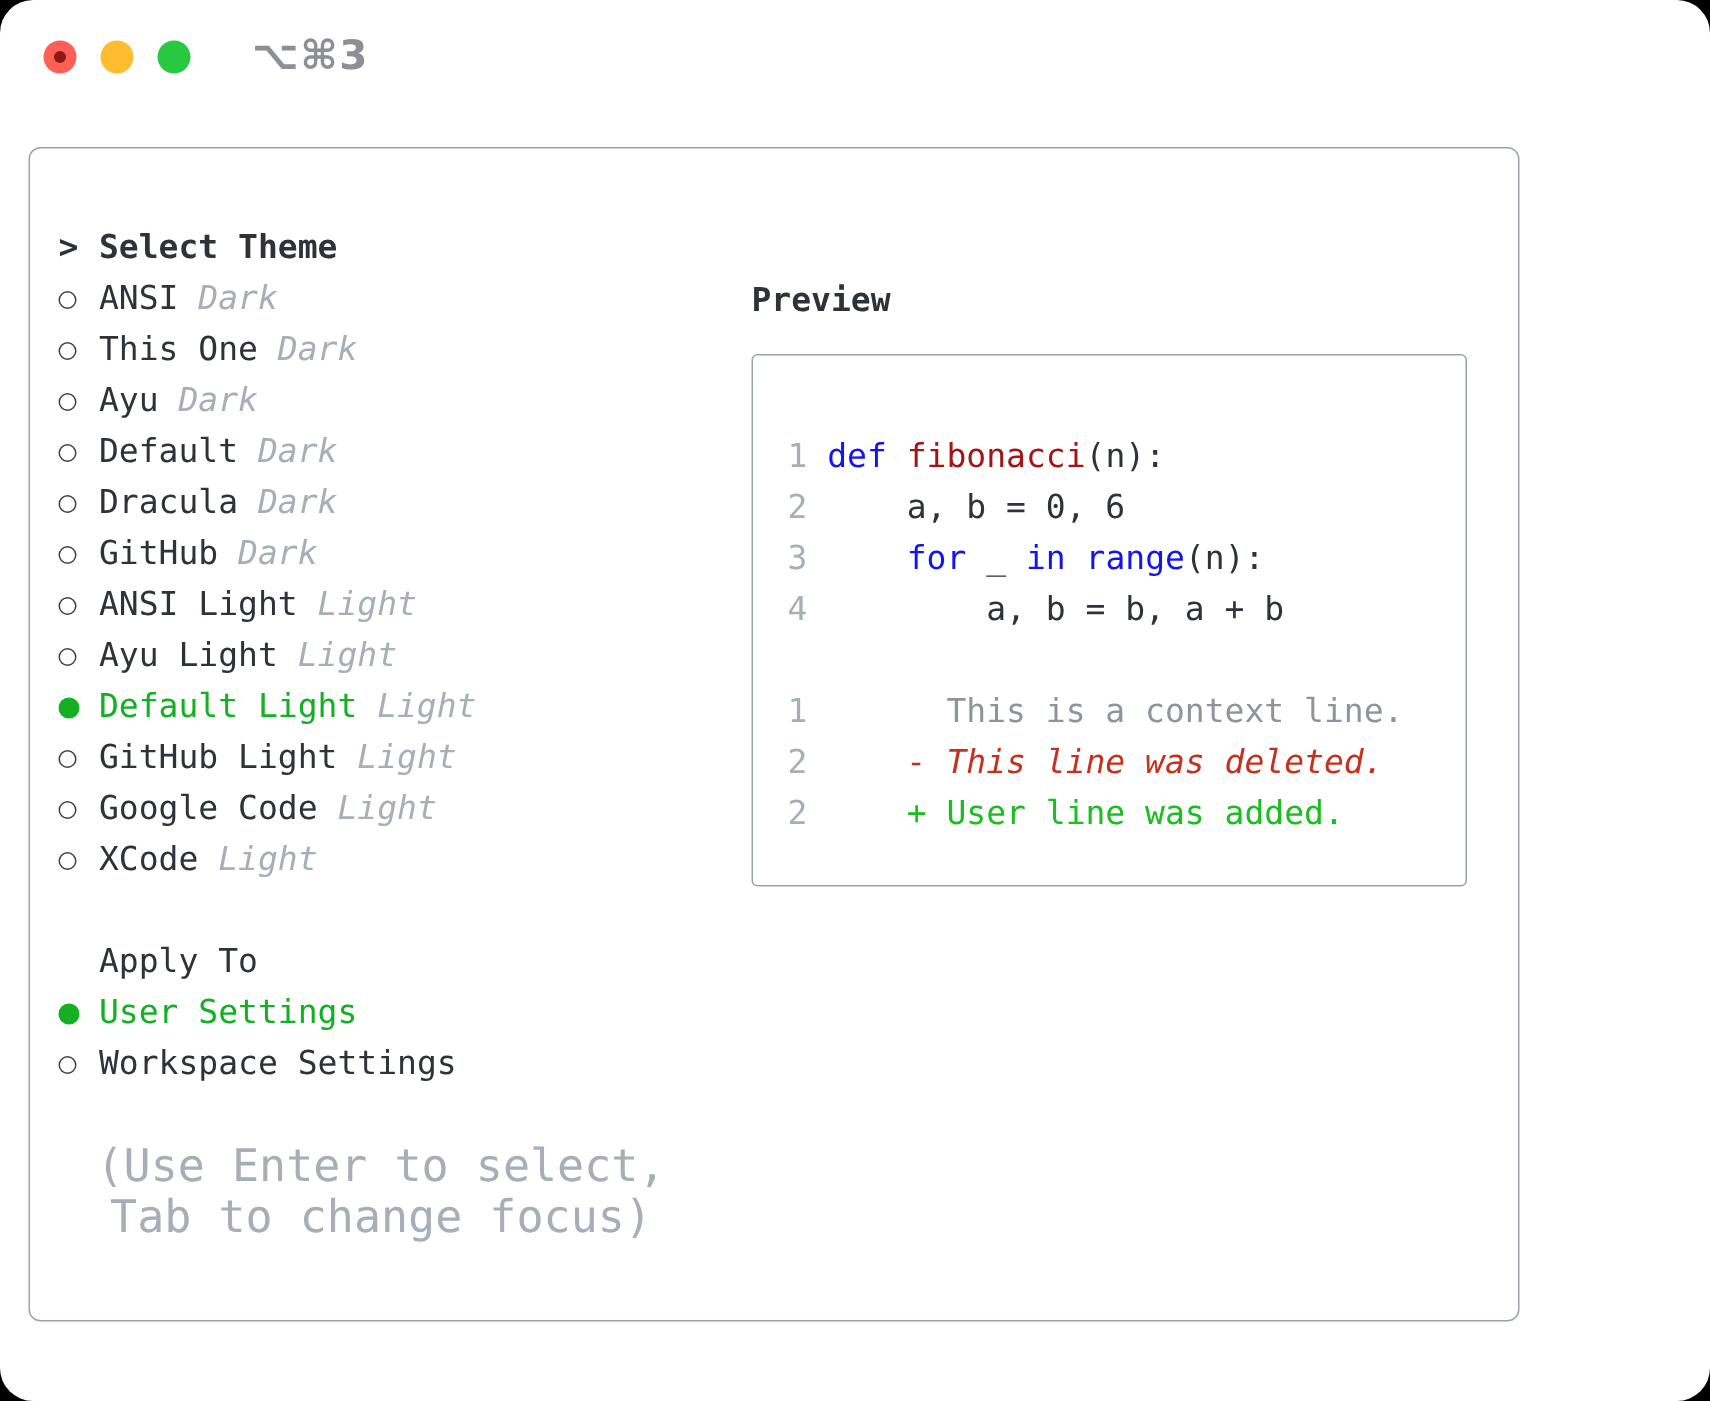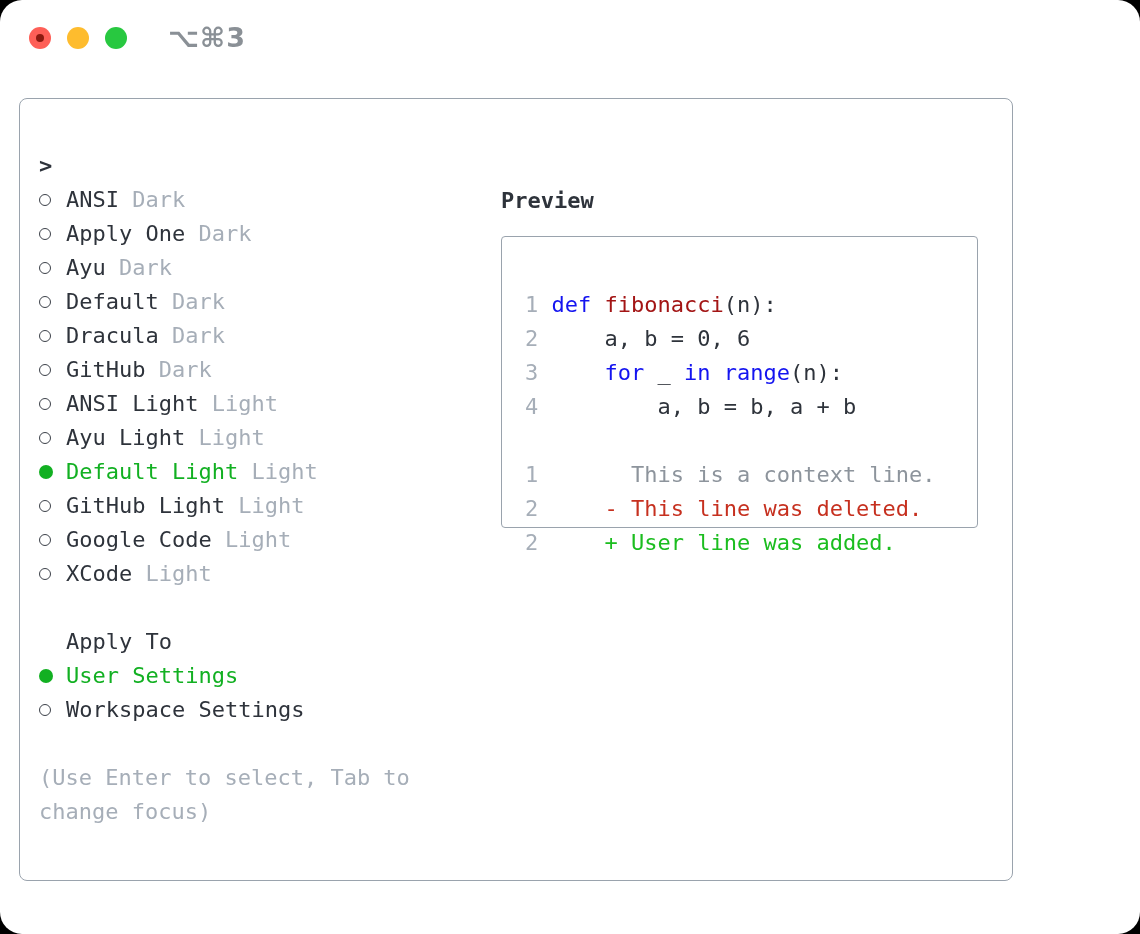--- a/index.html
+++ b/index.html
@@ -27,33 +27,33 @@
   .row { height:34px; line-height:34px; font-size:22px; color:var(--text); display:flex; white-space:pre; }
   .row.blank { }
   .marker { display:inline-flex; align-items:center; width:27px; flex:none; }
   .marker.cursor { font-weight:700; color:var(--text); }
   .ring { width:12px; height:12px; border:1.5px solid #3c4149; border-radius:50%; }
   .dot { width:14px; height:14px; background:var(--green); border-radius:50%; }
   .title { font-weight:700; color:var(--text); }
   .tname { color:var(--text);text-align:center; }
   .selected .tname { color:var(--green); }
   .selected-label { color:var(--green); }
-  .variant { color:var(--muted); margin-left:0.602em; }
+  .variant { color:var(--muted); margin-left:0.602em;font-style:italic; }
 
-  .help { width:430px; font-size:22px; line-height:34px; color:var(--muted); white-space:pre-wrap; }
+  .help { width:430px; font-size:30px; line-height:34px; color:var(--muted); white-space:pre-wrap;text-align:center; }
 
   
-  .pbox { margin-top:18px; width:477px; height:292px; border:1.5px solid var(--border); border-radius:4px; padding:51px 0 0 23px; background:#fff; }
+  .pbox { margin-top:18px; width:477px; height:355px; border:1.5px solid var(--border); border-radius:4px; padding:51px 0 0 23px; background:#fff; }
   .cline { height:34px; line-height:34px; font-size:22px; white-space:pre; color:var(--text); }
   .gutter { display:inline-block; width:2ch; color:var(--muted); }
   .tok-kw { color:var(--keyword); }
   .tok-fn { color:var(--func); }
   .tok-p  { color:var(--text); }
   .diff-context { color:var(--context); }
-  .diff-deleted { color:var(--deleted); }
+  .diff-deleted { color:var(--deleted);font-style:italic; }
   .diff-added   { color:var(--added); }
 </style>
 </head>
 <body>
 
 <div class="window">
 
   <div class="titlebar">
     <div class="lights">
       <span class="light red"></span>
@@ -61,25 +61,26 @@
       <span class="light green"></span>
     </div>
     <span class="shortcut">⌥⌘3</span>
   </div>
 
   <div class="panel">
 
     <div class="left">
       <div class="row">
         <span class="marker cursor">&gt;</span>
+        <span class="title">Select Theme</span>
       </div>
 
       <div>
           <div class="row item"><span class="marker"><span class="ring"></span></span><span class="tname">ANSI</span><span class="variant">Dark</span></div>
-          <div class="row item"><span class="marker"><span class="ring"></span></span><span class="tname">Apply One</span><span class="variant">Dark</span></div>
+          <div class="row item"><span class="marker"><span class="ring"></span></span><span class="tname">This One</span><span class="variant">Dark</span></div>
           <div class="row item"><span class="marker"><span class="ring"></span></span><span class="tname">Ayu</span><span class="variant">Dark</span></div>
           <div class="row item"><span class="marker"><span class="ring"></span></span><span class="tname">Default</span><span class="variant">Dark</span></div>
           <div class="row item"><span class="marker"><span class="ring"></span></span><span class="tname">Dracula</span><span class="variant">Dark</span></div>
           <div class="row item"><span class="marker"><span class="ring"></span></span><span class="tname">GitHub</span><span class="variant">Dark</span></div>
           <div class="row item"><span class="marker"><span class="ring"></span></span><span class="tname">ANSI Light</span><span class="variant">Light</span></div>
           <div class="row item"><span class="marker"><span class="ring"></span></span><span class="tname">Ayu Light</span><span class="variant">Light</span></div>
           <div class="row item selected"><span class="marker"><span class="dot"></span></span><span class="tname">Default Light</span><span class="variant">Light</span></div>
           <div class="row item"><span class="marker"><span class="ring"></span></span><span class="tname">GitHub Light</span><span class="variant">Light</span></div>
           <div class="row item"><span class="marker"><span class="ring"></span></span><span class="tname">Google Code</span><span class="variant">Light</span></div>
           <div class="row item"><span class="marker"><span class="ring"></span></span><span class="tname">XCode</span><span class="variant">Light</span></div>

